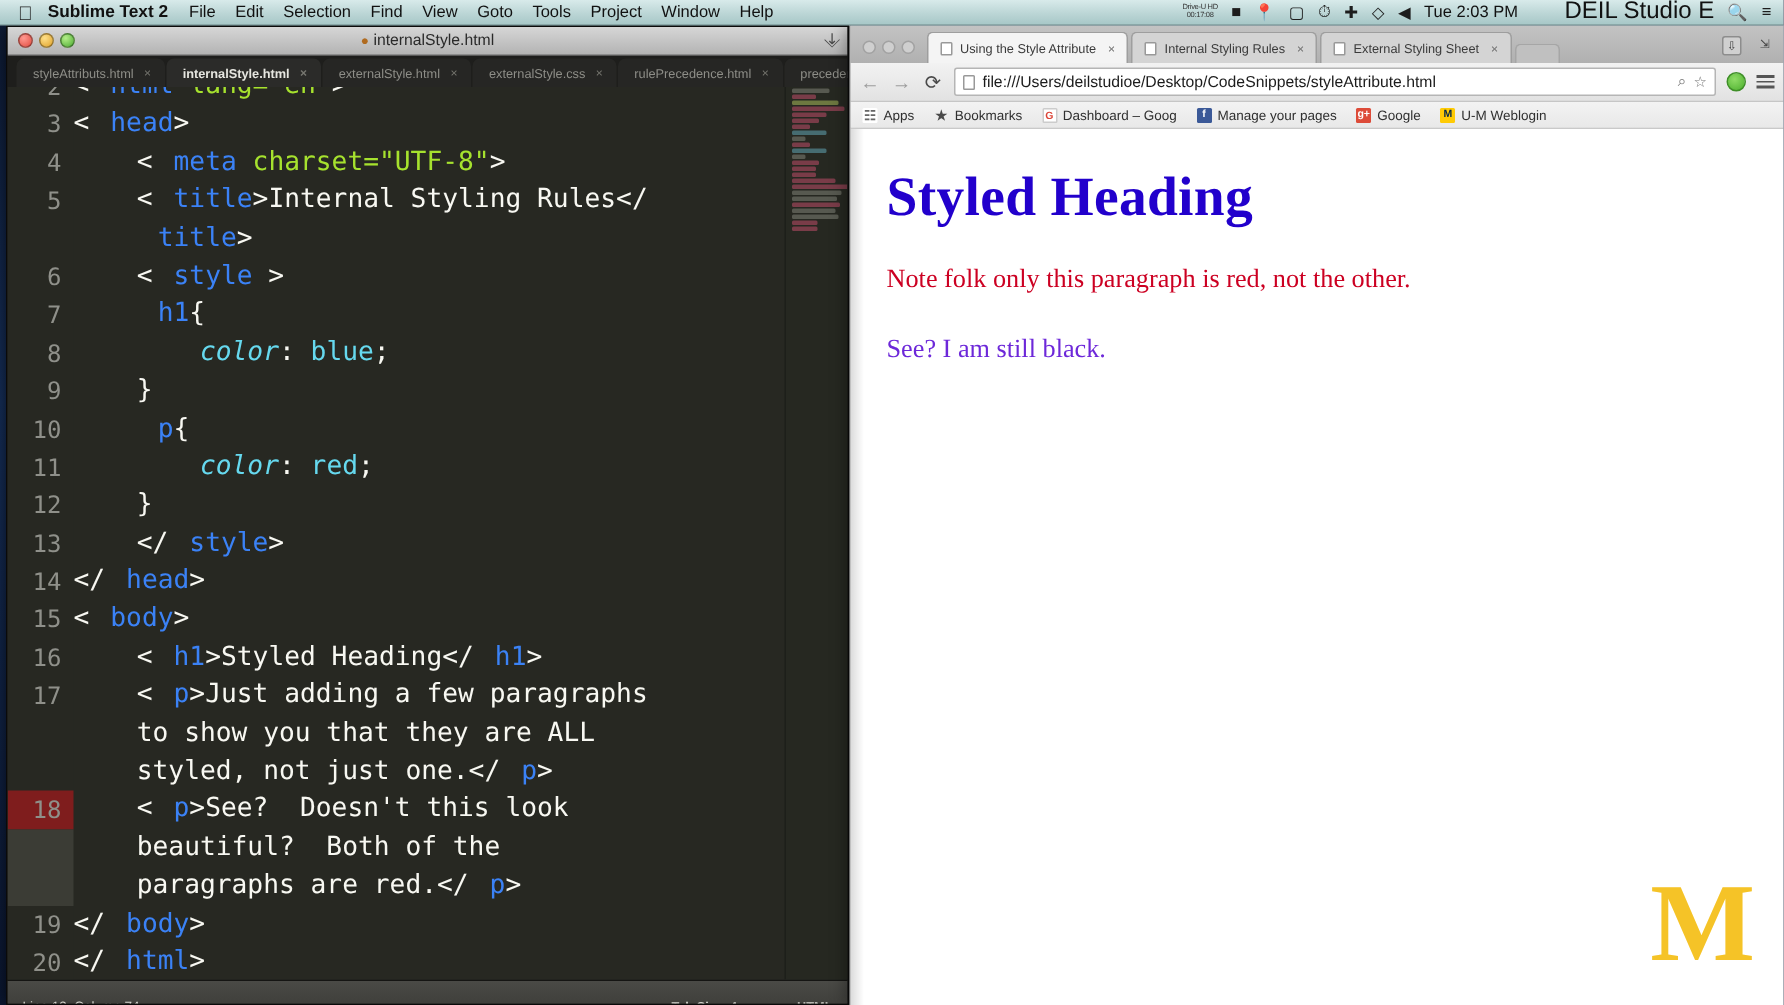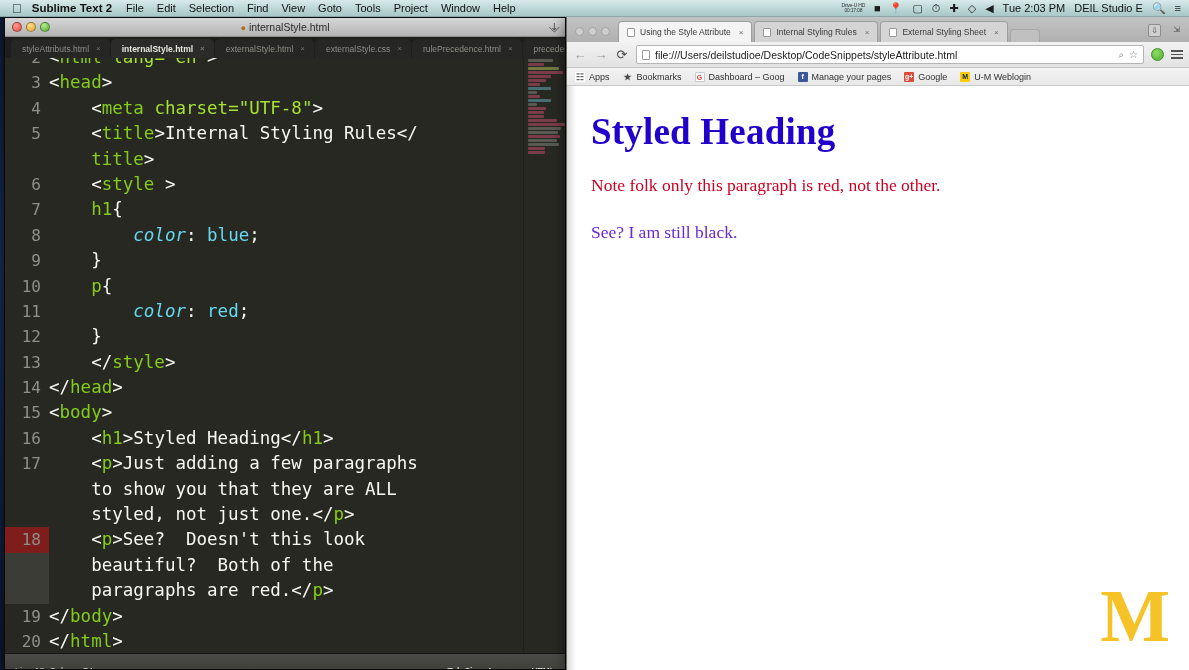--- a/index.html
+++ b/index.html
@@ -24,21 +24,21 @@
   #menubar .apple { margin: 0 10px 0 12px; font-size: 13px; color: #222; line-height: 1; }
   #menubar .appname { font-weight: bold; margin-right: 14px; font-size: 11.5px; }
   #menubar .mi { margin-right: 13px; font-size: 11px; white-space: nowrap; }
   #menubar .spacer { flex: 1; }
   #menubar .right { display: flex; align-items: center; gap: 9px; padding-right: 8px; }
   #menubar .tmicon {
     font-size: 5px; line-height: 5px; text-align: center; color: #333;
     letter-spacing: -0.2px;
   }
   #menubar .clock { font-size: 11px; white-space: nowrap; }
-  #menubar .user { font-size: 11px; white-space: nowrap; }
+  #menubar .user { font-size: 16px; white-space: nowrap; margin-left: 22px; }
   .mb-glyph { font-size: 11px; color: #1d1d1d; }
 
   
   #sublime {
     position: absolute; left: 4px; top: 17px; width: 562px; height: 653px;
     background: #2b2b29;
     border: 1px solid #0a0a0a;
     box-shadow: 0 0 12px rgba(0,0,0,.7);
     overflow: hidden; z-index: 40;
   }
@@ -84,21 +84,21 @@
   }
   .cl { height: 25.4px; line-height: 25.4px; font-size: 17.5px; white-space: pre; }
   .gn {
     height: 25.4px; line-height: 25.4px; font-size: 16px; color: #8f908a;
     text-align: right; padding-right: 8px;
     font-family: "DejaVu Sans Mono", "Liberation Mono", monospace;
   }
   .gn.hl { background: #7f1d1d; }
   .gn.blank { color: transparent; }
   .gn.blank.hl { background: #3b3c35; }
-  .tag  { color: #84cc16; }
+  .tag  { color: #3b82f6; margin-left: 14px; }
   .ang  { color: #f8f8f2; }
   .attr { color: #a6e22e; }
   .txt  { color: #f8f8f2; }
   .prop { color: #66d9ef; font-style: italic; }
   .val  { color: #66d9ef; }
   .punc { color: #f8f8f2; }
   #st-minimap {
     width: 42px; background: #272822; flex: 0 0 42px; position: relative;
     border-left: 1px solid #1d1e19; overflow: hidden; opacity: .85;
   }

